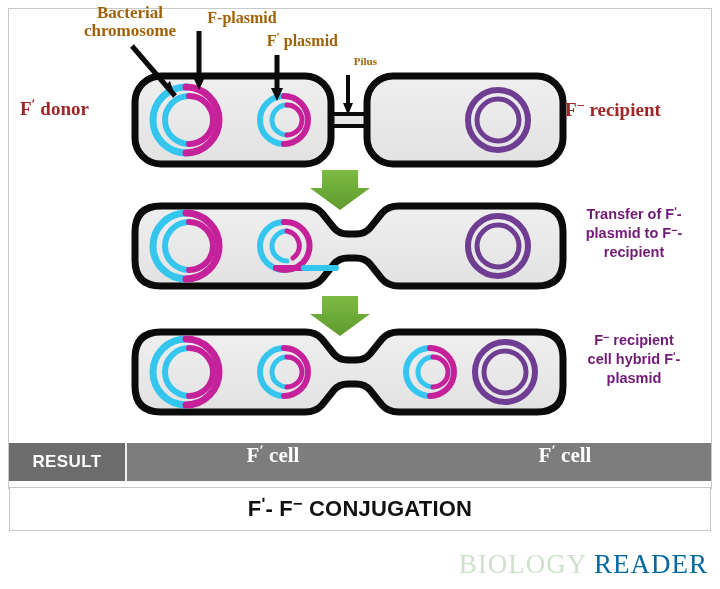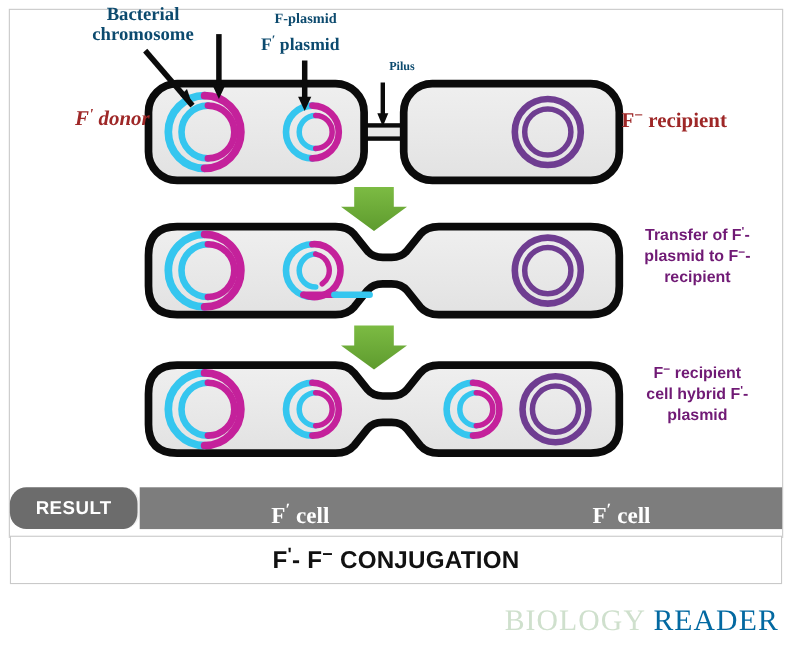--- a/index.html
+++ b/index.html
@@ -41,64 +41,63 @@
     top: 0;
     width: 720px;
     height: 589px;
   }
 
   
   .lbl {
     position: absolute;
     font-family: "Liberation Serif", serif;
     font-weight: bold;
-    color: #0c4a6e;
+    color: #a16207;
     line-height: 1.06;
     white-space: pre;
   }
   .lbl-chromosome {
     left: 60px;
     top: 4px;
     width: 140px;
     text-align: center;
     font-size: 17px;
   }
   .lbl-fplasmid {
     left: 178px;
     top: 10px;
     width: 128px;
-    text-align: right;
-    font-size: 13px;
+    text-align: center;
+    font-size: 16px;
   }
   .lbl-fprimeplasmid {
     left: 208px;
     top: 33px;
     width: 130px;
-    text-align: center;
+    text-align: right;
     font-size: 16px;
   }
   .lbl-pilus {
     left: 307px;
     top: 56px;
     width: 70px;
     text-align: right;
     font-size: 11px;
   }
 
   .lbl-red {
     color: #9e2727;
     font-size: 19px;
     font-weight: bold;
   }
   .lbl-donor {
     left: 20px;
     top: 99px;
     width: 116px;
-    text-align: right;
-    font-style: italic;
+    text-align: left;
   }
   .lbl-recipient {
     left: 565px;
     top: 100px;
     width: 150px;
     text-align: left;
   }
 
   .lbl-step {
     font-family: "Liberation Sans", sans-serif;
@@ -143,27 +142,26 @@
     color: #ffffff;
     font-family: "Liberation Sans", sans-serif;
     font-weight: bold;
     font-size: 17px;
     letter-spacing: 0.4px;
     display: flex;
     align-items: center;
     justify-content: center;
     border-right: 2px solid #efefef;
     box-sizing: border-box;
-    border-radius: 15px;
   }
   .result-cells {
     flex: 1;
     background: #7d7d7d;
     display: flex;
-    align-items: flex-end;
+    align-items: flex-start;
   }
   .result-cell {
     flex: 1;
     text-align: center;
     color: #ffffff;
     font-family: "Liberation Serif", serif;
     font-weight: bold;
     font-size: 21px;
   }
 

